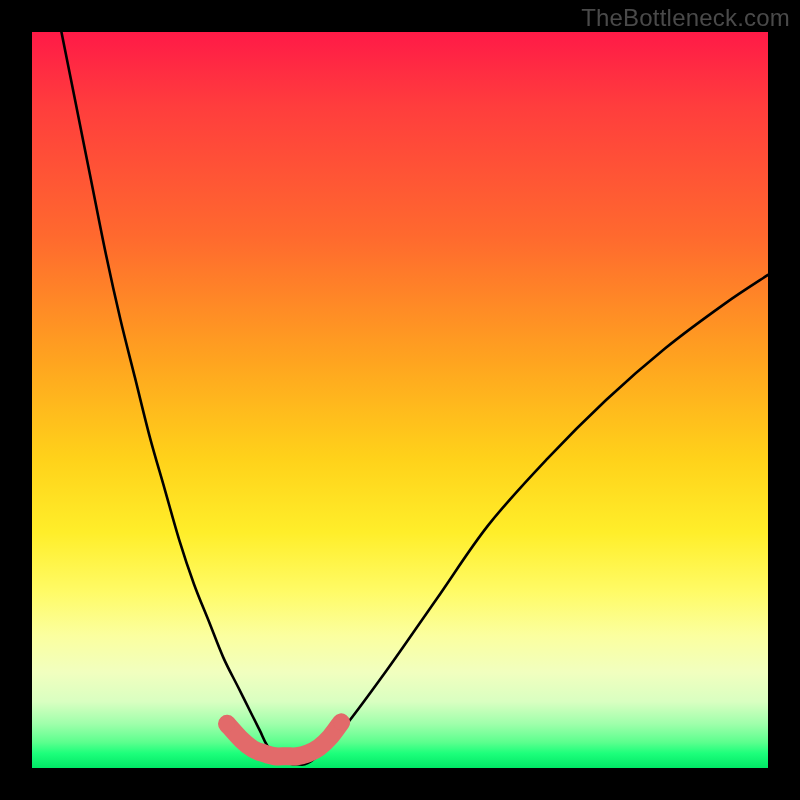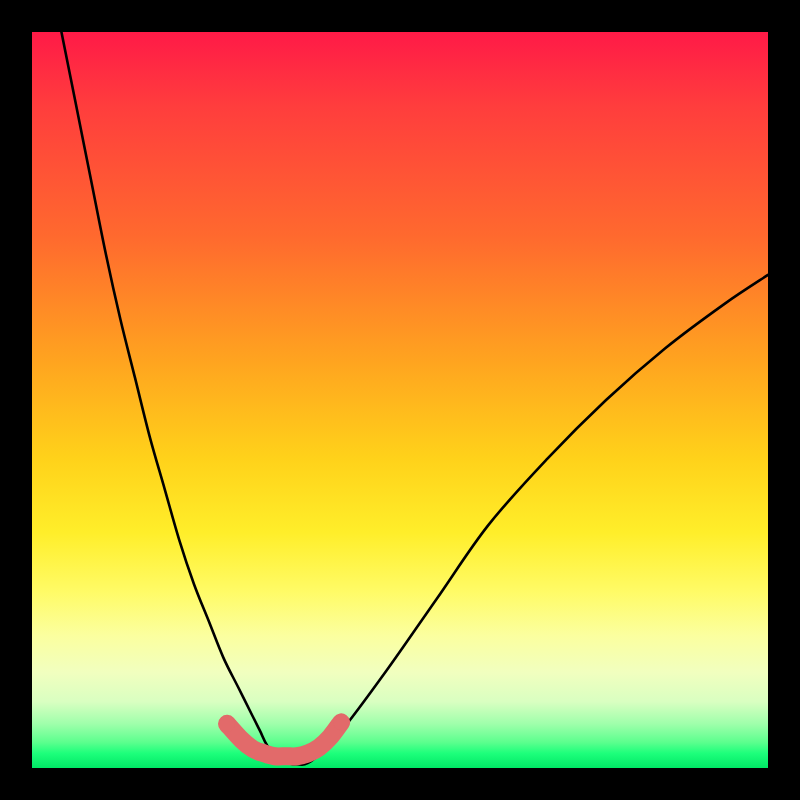--- a/index.html
+++ b/index.html
@@ -59,20 +59,21 @@
   svg.curve {
     position: absolute;
     inset: 0;
   }
 </style>
 </head>
 <body>
 
 <div class="frame">
 
+  <div class="watermark">TheBottleneck.com</div>
 
   <div class="plot-area">
     <div class="gradient-bg"></div>
 
     <svg class="curve" viewBox="0 0 736 736" preserveAspectRatio="none">
       <path fill="none" stroke="#000" stroke-width="2.6" stroke-linecap="round" stroke-linejoin="round" d="M 29.44 0 C 31.893333333333334 12.266666666666671, 39.25333333333333 49.066666666666706, 44.16 73.60000000000002 C 49.06666666666666 98.13333333333334, 53.973333333333336 122.66666666666659, 58.88 147.19999999999993 C 63.78666666666667 171.73333333333326, 68.69333333333334 197.4933333333334, 73.60000000000001 220.80000000000007 C 78.50666666666667 244.10666666666674, 83.41333333333333 266.1866666666667, 88.32 287.04 C 93.22666666666666 307.8933333333333, 98.13333333333334 326.2933333333333, 103.04 345.91999999999996 C 107.94666666666667 365.5466666666666, 112.85333333333334 386.4, 117.76 404.8 C 122.66666666666667 423.20000000000005, 127.57333333333332 439.14666666666665, 132.48 456.32 C 137.38666666666666 473.49333333333334, 142.29333333333335 491.8933333333334, 147.20000000000002 507.84000000000003 C 152.10666666666668 523.7866666666667, 157.01333333333332 538.5066666666667, 161.92 552 C 166.82666666666665 565.4933333333333, 171.73333333333332 576.5333333333333, 176.64 588.8 C 181.54666666666665 601.0666666666666, 186.45333333333335 614.5600000000001, 191.36 625.6 C 196.26666666666668 636.64, 201.17333333333335 645.2266666666667, 206.08 655.04 C 210.98666666666668 664.8533333333332, 217.11999999999998 677.12, 220.79999999999998 684.48 C 224.48 691.84, 225.70666666666665 694.2933333333334, 228.16 699.2 C 230.61333333333334 704.1066666666667, 231.84 709.0133333333333, 235.52 713.92 C 239.20000000000002 718.8266666666666, 245.33333333333334 725.5733333333333, 250.24 728.64 C 255.14666666666668 731.7066666666667, 260.0533333333333 732.32, 264.96 732.32 C 269.8666666666667 732.32, 272.32 734.16, 279.68 728.64 C 287.04 723.12, 296.85333333333335 713.9200000000001, 309.12 699.2 C 321.38666666666666 684.48, 337.3333333333333 662.4, 353.28 640.3199999999999 C 369.22666666666663 618.2399999999999, 387.62666666666667 591.2533333333333, 404.8 566.72 C 421.97333333333336 542.1866666666667, 437.92 516.4266666666667, 456.32 493.12 C 474.71999999999997 469.81333333333333, 495.57333333333327 447.73333333333335, 515.1999999999999 426.88 C 534.8266666666666 406.02666666666664, 554.4533333333334 386.4, 574.08 368 C 593.7066666666667 349.6, 613.3333333333334 332.4266666666667, 632.96 316.48 C 652.5866666666667 300.53333333333336, 674.6666666666666 284.58666666666664, 691.8399999999999 272.32 C 709.0133333333332 260.05333333333334, 728.64 247.78666666666666, 736 242.88"></path>
       <g>
           <path d="M 195.04000000000002 691.84 C 197.49333333333334 694.5386666666667, 205.46666666666667 703.8613333333334, 209.76 708.032 C 214.0533333333333 712.2026666666667, 217.11999999999998 714.6560000000001, 220.79999999999998 716.864 C 224.48 719.072, 228.16 720.0533333333333, 231.84 721.28 C 235.52 722.5066666666667, 239.20000000000002 723.7333333333333, 242.88000000000002 724.224 C 246.56000000000003 724.7146666666667, 250.24 724.224, 253.92 724.224 C 257.59999999999997 724.224, 261.28 724.7146666666667, 264.96 724.224 C 268.64 723.7333333333333, 272.32 722.752, 276 721.28 C 279.68 719.808, 283.36 718.0906666666667, 287.04 715.392 C 290.72 712.6933333333334, 294.40000000000003 709.2586666666666, 298.08000000000004 705.088 C 301.76000000000005 700.9173333333333, 307.28000000000003 692.8213333333333, 309.12 690.368" fill="none" stroke="#e26a6a" stroke-width="18" stroke-linecap="round" stroke-linejoin="round"></path>
           <circle cx="195.04000000000002" cy="691.84" r="8" fill="#e26a6a"></circle>
           <circle cx="309.12" cy="690.368" r="8" fill="#e26a6a"></circle>

